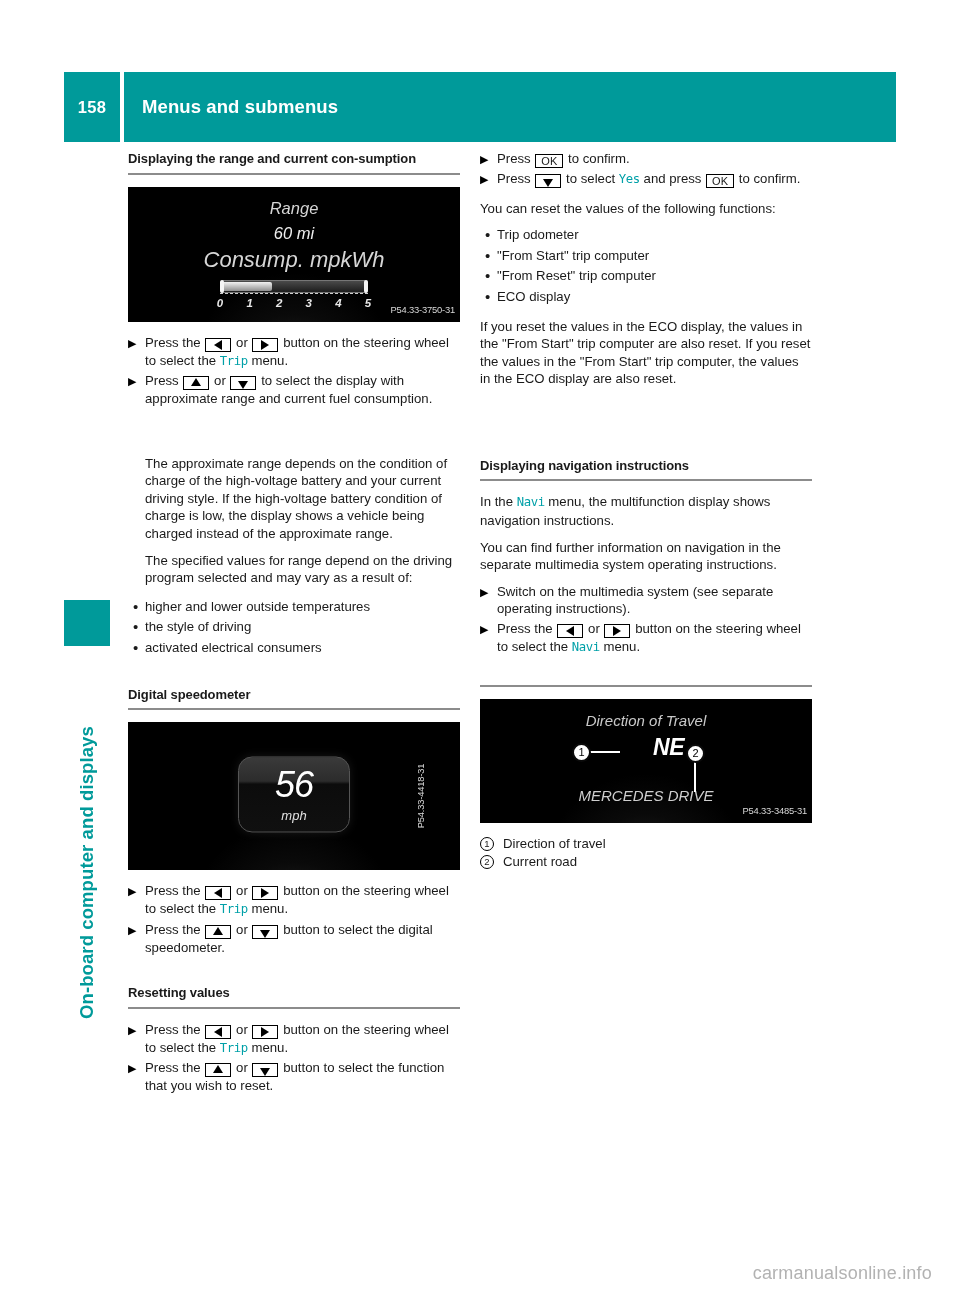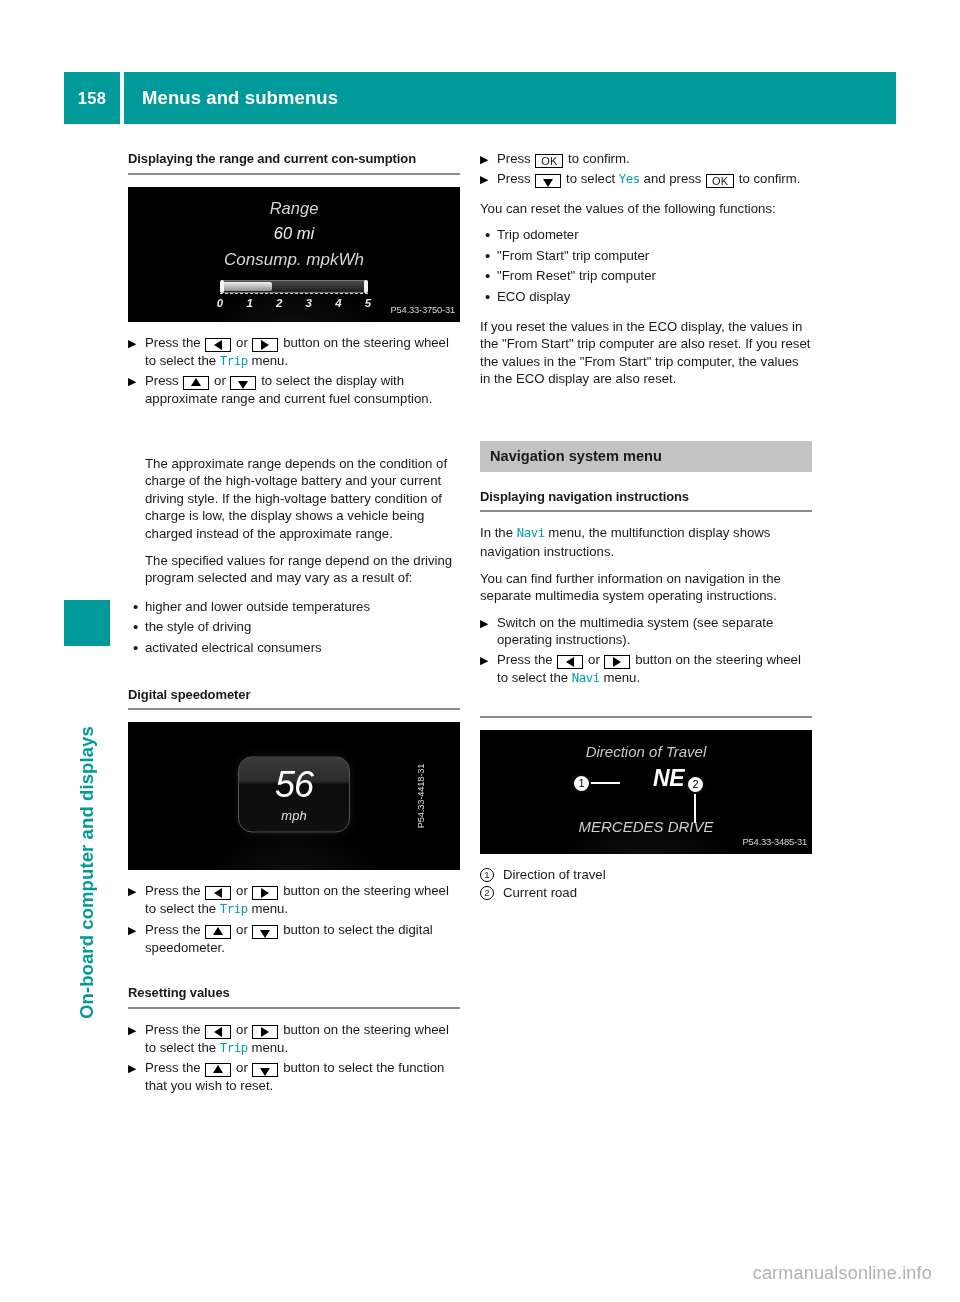--- a/index.html
+++ b/index.html
@@ -12,21 +12,21 @@
     position: relative;
     font-family: "Liberation Sans", sans-serif;
     color: #1a1a1a;
     overflow: hidden;
   }
 
   
   #header {
     position: absolute;
     left: 64px; top: 72px;
-    width: 832px; height: 52px;
+    width: 832px; height: 70px;
     display: flex;
     align-items: stretch;
   }
   #page-number-box {
     width: 56px;
     background: #009a9a;
     display: flex; align-items: center; justify-content: center;
     color: #ffffff;
     font-size: 16.5px;
     font-weight: bold;
@@ -247,21 +247,21 @@
     text-align: center;
     color: #eeeeee;
     font-style: italic;
     font-size: 16.5px;
   }
   #fig-range .label-consum {
     position: absolute; left: 0; right: 0; top: 64px;
     text-align: center;
     color: #d6d6d6;
     font-style: italic;
-    font-size: 17px;
+    font-size: 22px;
   }
   #cons-gauge {
     position: absolute;
     left: 50%; top: 93px;
     transform: translateX(-50%);
     width: 148px; height: 13px;
   }
   #cons-gauge .track {
     position: absolute; left: 0; top: 0;
     width: 100%; height: 13px;
@@ -573,21 +573,20 @@
     <span class="dot">•</span>
     <span>ECO display</span>
   </div>
 
   <div class="spacer-sm"></div>
 
   <p class="para">If you reset the values in the ECO display, the values in the "From Start" trip computer are also reset. If you reset the values in the "From Start" trip computer, the values in the ECO display are also reset.</p>
 
   <div style="height:44px"></div>
 
-  <div class="banner-heading">Navigation system menu</div>
 
   <div style="height:16px"></div>
 
   <div class="heading-block">
     <h2 class="section-heading">Displaying navigation instructions</h2>
     <div class="heading-rule"></div>
   </div>
 
   <p class="para">
     <span>In the</span>

